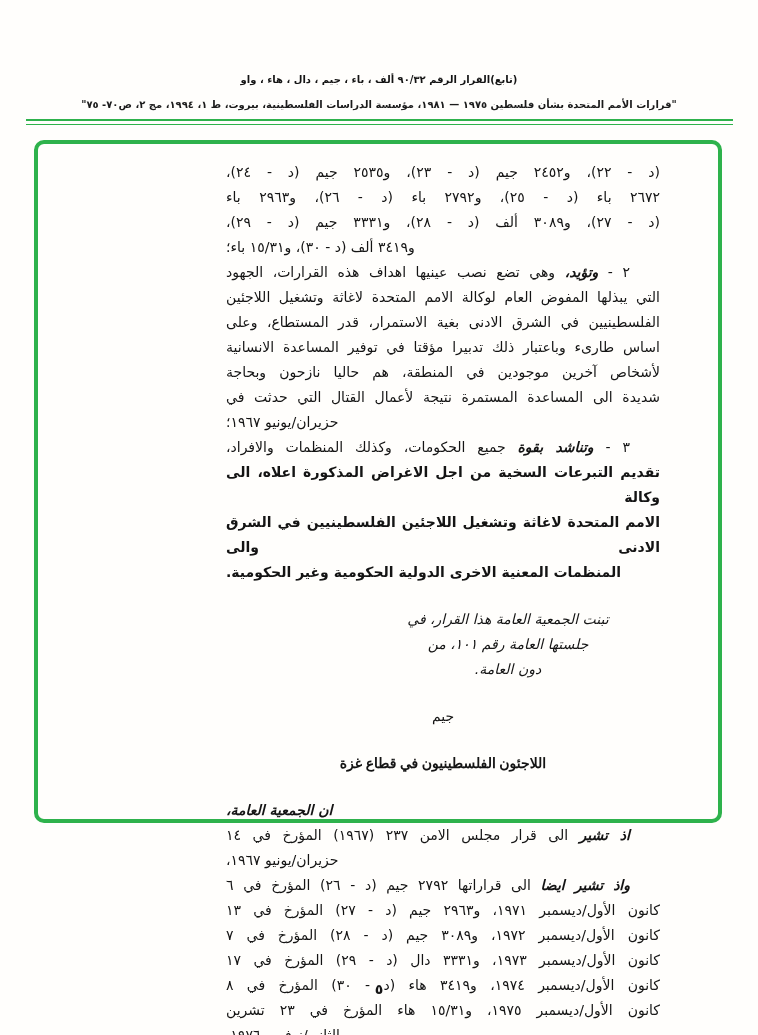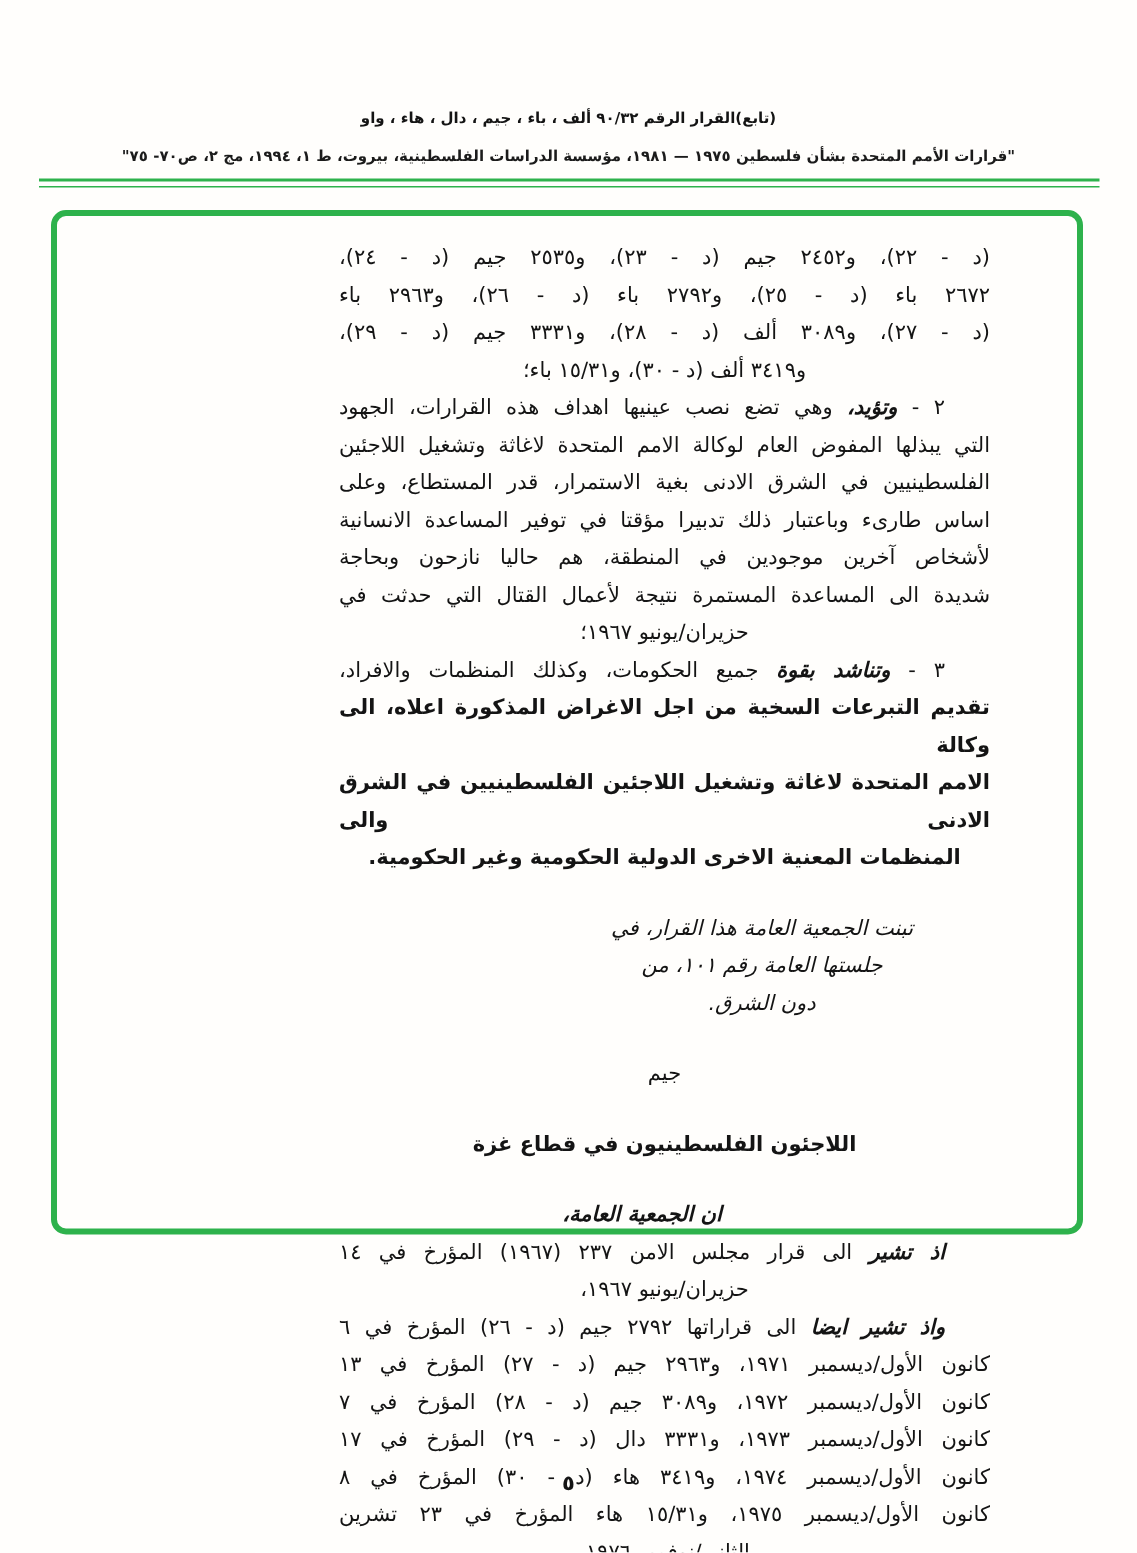--- a/index.html
+++ b/index.html
@@ -37,26 +37,26 @@
     border:4px solid var(--green);
     border-radius:10px;
     background:transparent;
   }
   .text-col {
     position:absolute; top:16px; right:58px; width:434px;
   }
   .line {
     font-size:14px;
     line-height:25px;
-    text-align:center;
+    text-align:left;
     white-space:normal;
   }
   .line.j { text-align:justify; text-align-last:justify; text-justify:inter-word; }
   .line.indent { padding-right:30px; }
-  .line.center { text-align:center; text-align-last:center; }
+  .line.center { text-align:center; text-align-last:center;font-family:Liberation Serif, serif; }
   .line.bold { font-weight:bold; }
   .line.italic { font-style:italic; }
   .line.gap { margin-top:22px; }
   .line.note {
     width:300px;
     margin-left:auto; margin-right:2px;
     text-align:center; text-align-last:center;
   }
   .seg-b { font-weight:bold; }
   .seg-i { font-style:italic; }
@@ -85,21 +85,21 @@
         <div class="line j"><span>اساس طارىء وباعتبار ذلك تدبيرا مؤقتا في توفير المساعدة الانسانية</span></div>
         <div class="line j"><span>لأشخاص آخرين موجودين في المنطقة، هم حاليا نازحون وبحاجة</span></div>
         <div class="line j"><span>شديدة الى المساعدة المستمرة نتيجة لأعمال القتال التي حدثت في</span></div>
         <div class="line"><span>حزيران/يونيو ١٩٦٧؛</span></div>
         <div class="line j indent"><span>٣ - </span><span class="seg-b seg-i">وتناشد بقوة</span><span> جميع الحكومات، وكذلك المنظمات والافراد،</span></div>
         <div class="line j bold"><span>تقديم التبرعات السخية من اجل الاغراض المذكورة اعلاه، الى وكالة</span></div>
         <div class="line j bold"><span>الامم المتحدة لاغاثة وتشغيل اللاجئين الفلسطينيين في الشرق الادنى والى</span></div>
         <div class="line bold"><span>المنظمات المعنية الاخرى الدولية الحكومية وغير الحكومية.</span></div>
         <div class="line italic note gap"><span>تبنت الجمعية العامة هذا القرار، في</span></div>
         <div class="line italic note"><span>جلستها العامة رقم ١٠١، من</span></div>
-        <div class="line italic note"><span>دون الشرق.</span></div>
+        <div class="line italic note"><span>دون العامة.</span></div>
         <div class="line center gap"><span>جيم</span></div>
         <div class="line center bold gap"><span>اللاجئون الفلسطينيون في قطاع غزة</span></div>
         <div class="line indent bold italic gap"><span>ان الجمعية العامة،</span></div>
         <div class="line j indent"><span class="seg-b seg-i">اذ تشير</span><span> الى قرار مجلس الامن ٢٣٧ (١٩٦٧) المؤرخ في ١٤</span></div>
         <div class="line"><span>حزيران/يونيو ١٩٦٧،</span></div>
         <div class="line j indent"><span class="seg-b seg-i">واذ تشير ايضا</span><span> الى قراراتها ٢٧٩٢ جيم (د - ٢٦) المؤرخ في ٦</span></div>
         <div class="line j"><span>كانون الأول/ديسمبر ١٩٧١، و٢٩٦٣ جيم (د - ٢٧) المؤرخ في ١٣</span></div>
         <div class="line j"><span>كانون الأول/ديسمبر ١٩٧٢، و٣٠٨٩ جيم (د - ٢٨) المؤرخ في ٧</span></div>
         <div class="line j"><span>كانون الأول/ديسمبر ١٩٧٣، و٣٣٣١ دال (د - ٢٩) المؤرخ في ١٧</span></div>
         <div class="line j"><span>كانون الأول/ديسمبر ١٩٧٤، و٣٤١٩ هاء (د - ٣٠) المؤرخ في ٨</span></div>

